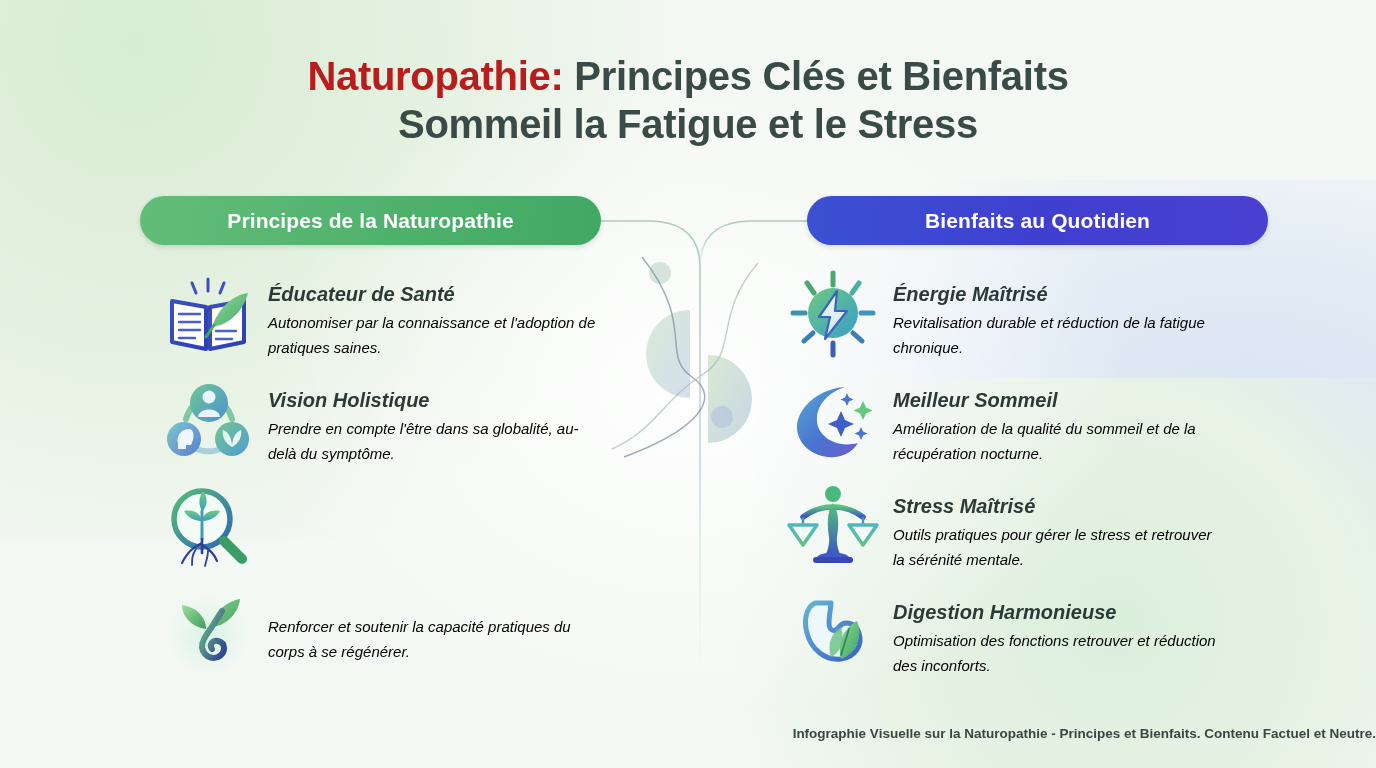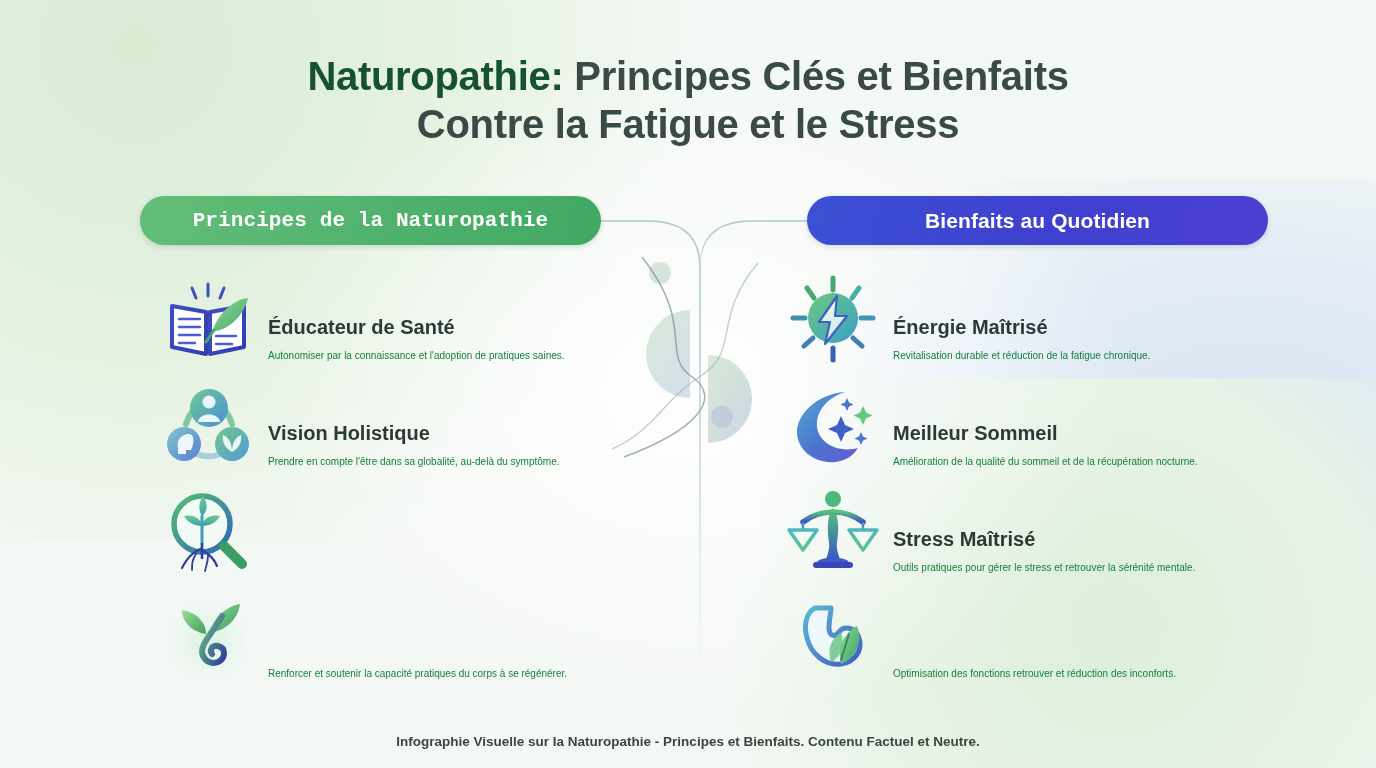--- a/index.html
+++ b/index.html
@@ -46,103 +46,102 @@
     position: absolute; left: 0; top: 52px; width: 1376px;
     text-align: center;
   }
   .title-line {
     font-size: 40px;
     font-weight: 700;
     color: #3a4a46;
     letter-spacing: -0.3px;
     line-height: 48px;
   }
-  .title-accent { color: #14532d; }
+  .title-accent { color: #b91c1c; }
 
   
   .pill {
     position: absolute;
     height: 49px;
     border-radius: 25px;
     display: flex; align-items: center; justify-content: center;
     color: #ffffff;
     font-size: 21px;
     font-weight: 700;
     letter-spacing: 0.1px;
     box-shadow: 0 2px 5px rgba(40,70,60,0.16);
   }
   .pill-left {
     left: 140px; top: 196px; width: 461px;
     background: linear-gradient(100deg, #63bd79 0%, #4fb26c 55%, #41a863 100%);
-    font-family: Liberation Mono, monospace;
   }
   .pill-right {
     left: 807px; top: 196px; width: 461px;
     background: linear-gradient(100deg, #3b51d4 0%, #3f40cf 50%, #4a3fd0 100%);
   }
 
   
   .connector { position: absolute; left: 590px; top: 205px; width: 220px; height: 490px; }
 
   
   .col { position: absolute; top: 262px; width: 470px; }
   .col-left  { left: 160px; }
   .col-right { left: 785px; }
 
   .item {
     display: flex;
-    align-items: flex-end;
+    align-items: center;
     height: 106px;
+    font-style: italic;
   }
   .item-icon {
     width: 96px;
     min-width: 96px;
     height: 96px;
     display: flex; align-items: center; justify-content: center;
   }
   .item-icon svg { display: block; }
   .item-text { padding-top: 12px; padding-left: 12px; }
   .item-title {
     font-size: 20px;
     font-weight: 700;
     color: #2c3a37;
     line-height: 24px;
     margin-bottom: 4px;
   }
   .item-desc {
-    font-size: 10px;
-    color: #15803d;
+    font-size: 15px;
+    color: #000000;
     line-height: 25px;
     max-width: 330px;
   }
 
   
   .footer {
     position: absolute; left: 0; top: 726px; width: 1376px;
-    text-align: center;
+    text-align: right;
     font-size: 13.5px;
     font-weight: 600;
     color: #394744;
-    margin-top: 8px;
   }
 </style>
 </head>
 <body>
 
 <div class="bg-base"></div>
 <div class="bg-green-tl"></div>
 <div class="bg-blue-r"></div>
 <div class="bg-green-br"></div>
 <div class="bg-white-mid"></div>
 
 <div class="stage">
 
   <div class="title-wrap">
     <div class="title-line"><span class="title-accent">Naturopathie:</span><span> Principes Clés et Bienfaits</span></div>
-    <div class="title-line">Contre la Fatigue et le Stress</div>
+    <div class="title-line">Sommeil la Fatigue et le Stress</div>
   </div>
 
   <div class="connector">
     <svg width="220" height="490" viewBox="0 0 220 490" fill="none">
       <defs>
         <linearGradient id="cg1" x1="0" y1="0" x2="0" y2="1">
           <stop offset="0" stop-color="#9fc2b6" stop-opacity="0.85"></stop>
           <stop offset="0.55" stop-color="#9bbcc9" stop-opacity="0.55"></stop>
           <stop offset="1" stop-color="#bcd3cc" stop-opacity="0"></stop>
         </linearGradient>
@@ -441,20 +440,21 @@
           <path d="M28 16 C 20 20, 16 32, 20 46 C 24 62, 38 74, 54 72 C 68 70, 76 58, 72 46
                    C 68 34, 56 34, 52 40 C 48 46, 42 44, 42 36 C 42 28, 44 20, 44 16 Z" fill="#eef7fa" stroke="url(#stm)" stroke-width="5" stroke-linejoin="round"></path>
           <path d="M28 14 L46 14" stroke="url(#stm)" stroke-width="5" stroke-linecap="round"></path>
 
           <path d="M54 72 C 50 56, 56 42, 70 34 C 76 48, 70 66, 54 72 Z" fill="url(#lf2)"></path>
           <path d="M44 70 C 40 58, 44 46, 54 40 C 58 52, 54 66, 44 70 Z" fill="#6ec487" opacity="0.85"></path>
           <path d="M62 42 L54 68" stroke="#2f8a52" stroke-width="1.8" stroke-linecap="round"></path>
         </svg>
       </div>
       <div class="item-text">
+        <div class="item-title">Digestion Harmonieuse</div>
         <div class="item-desc">Optimisation des fonctions retrouver et réduction des inconforts.</div>
       </div>
     </div>
 
   </div>
 
   <div class="footer">Infographie Visuelle sur la Naturopathie - Principes et Bienfaits. Contenu Factuel et Neutre.</div>
 
 </div>
 

